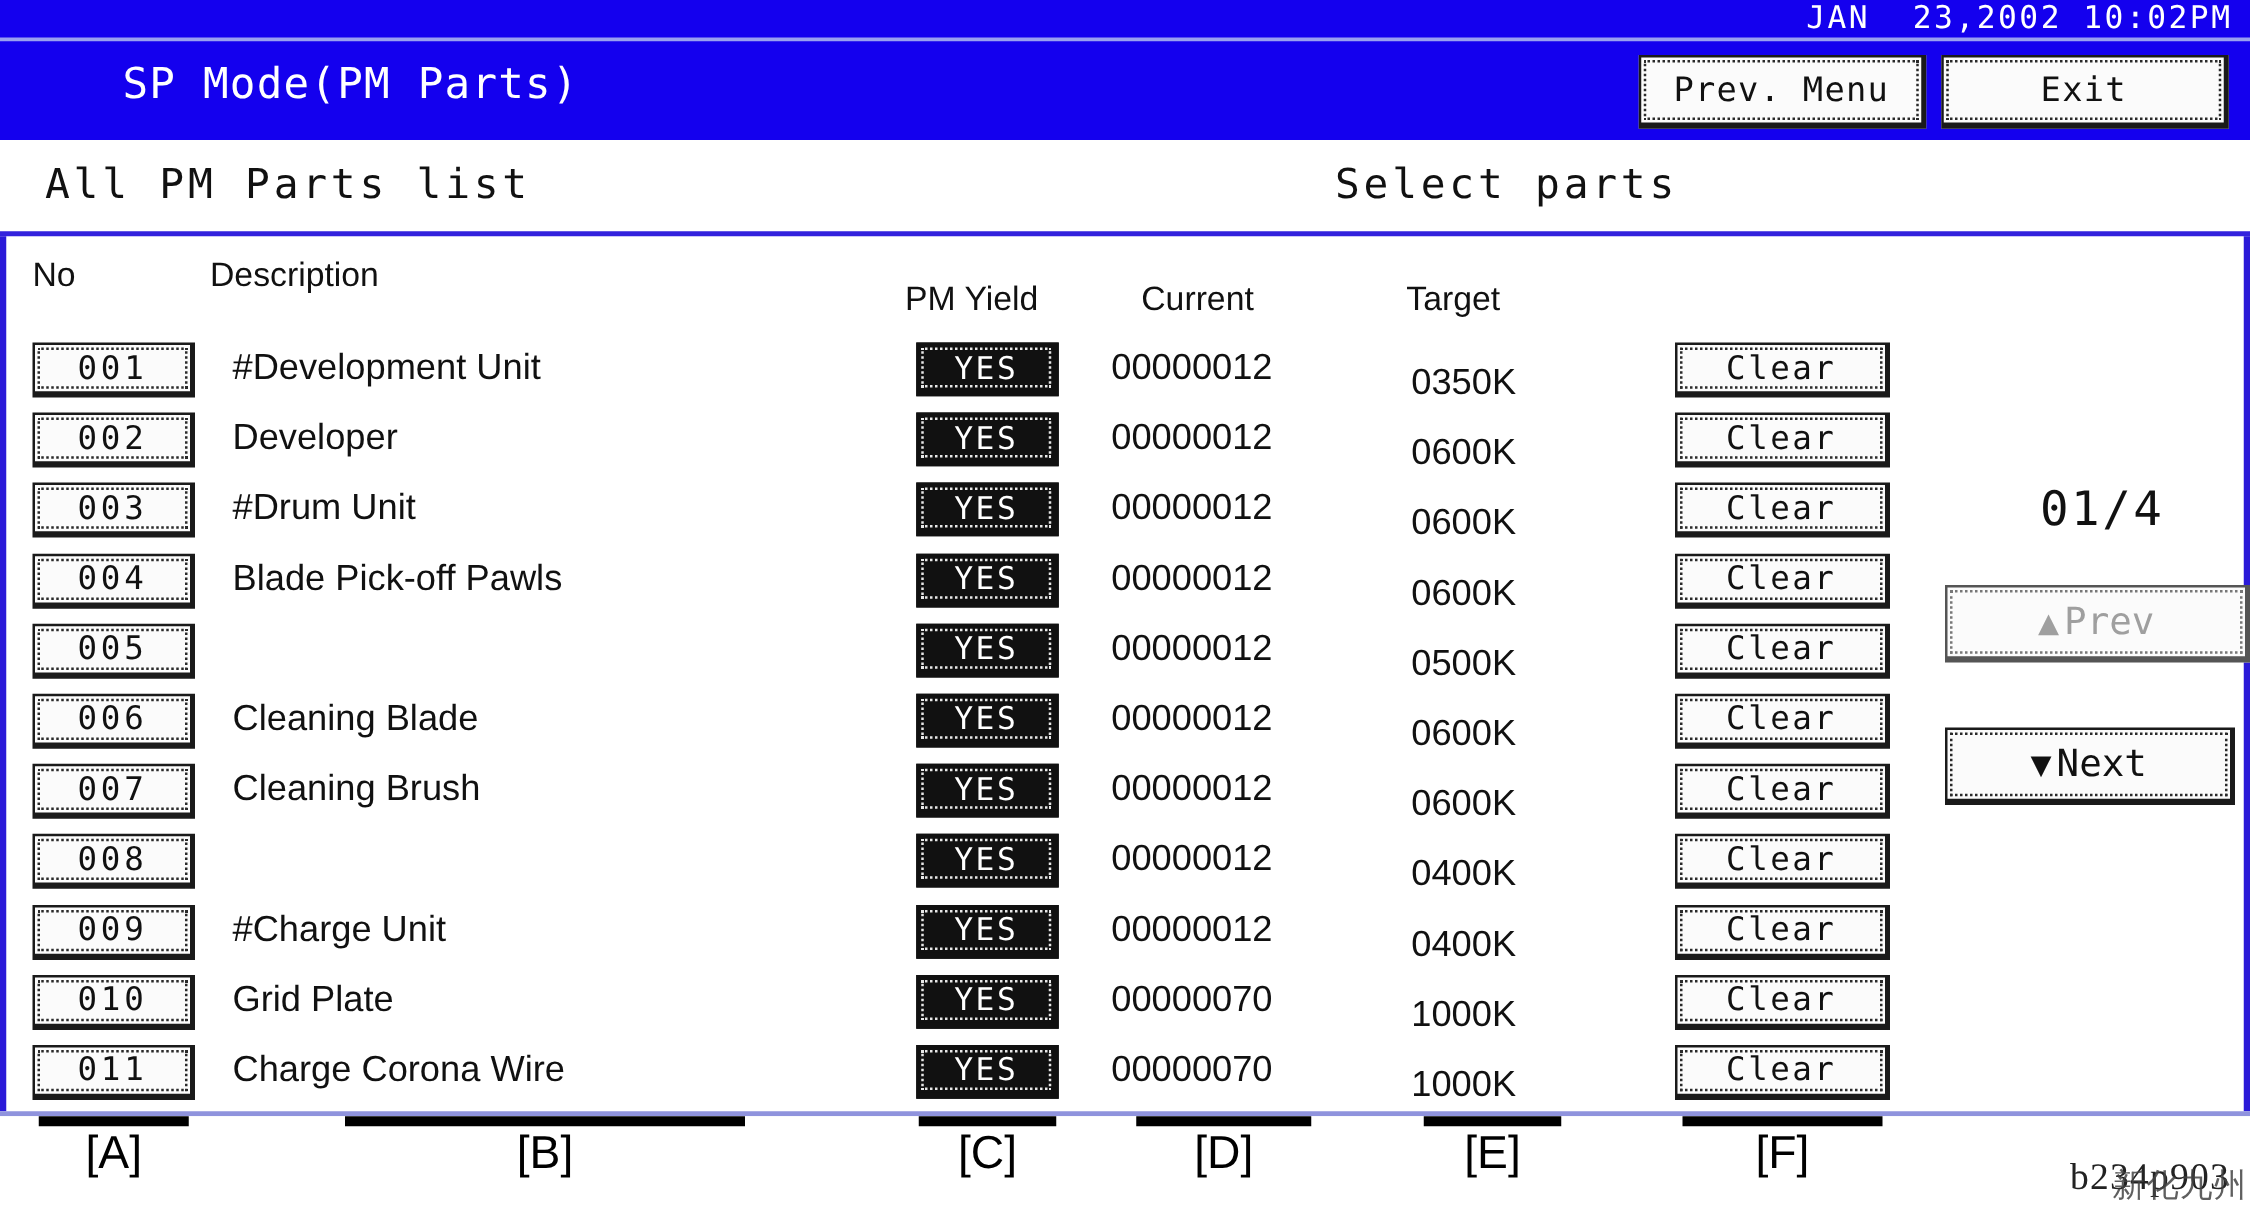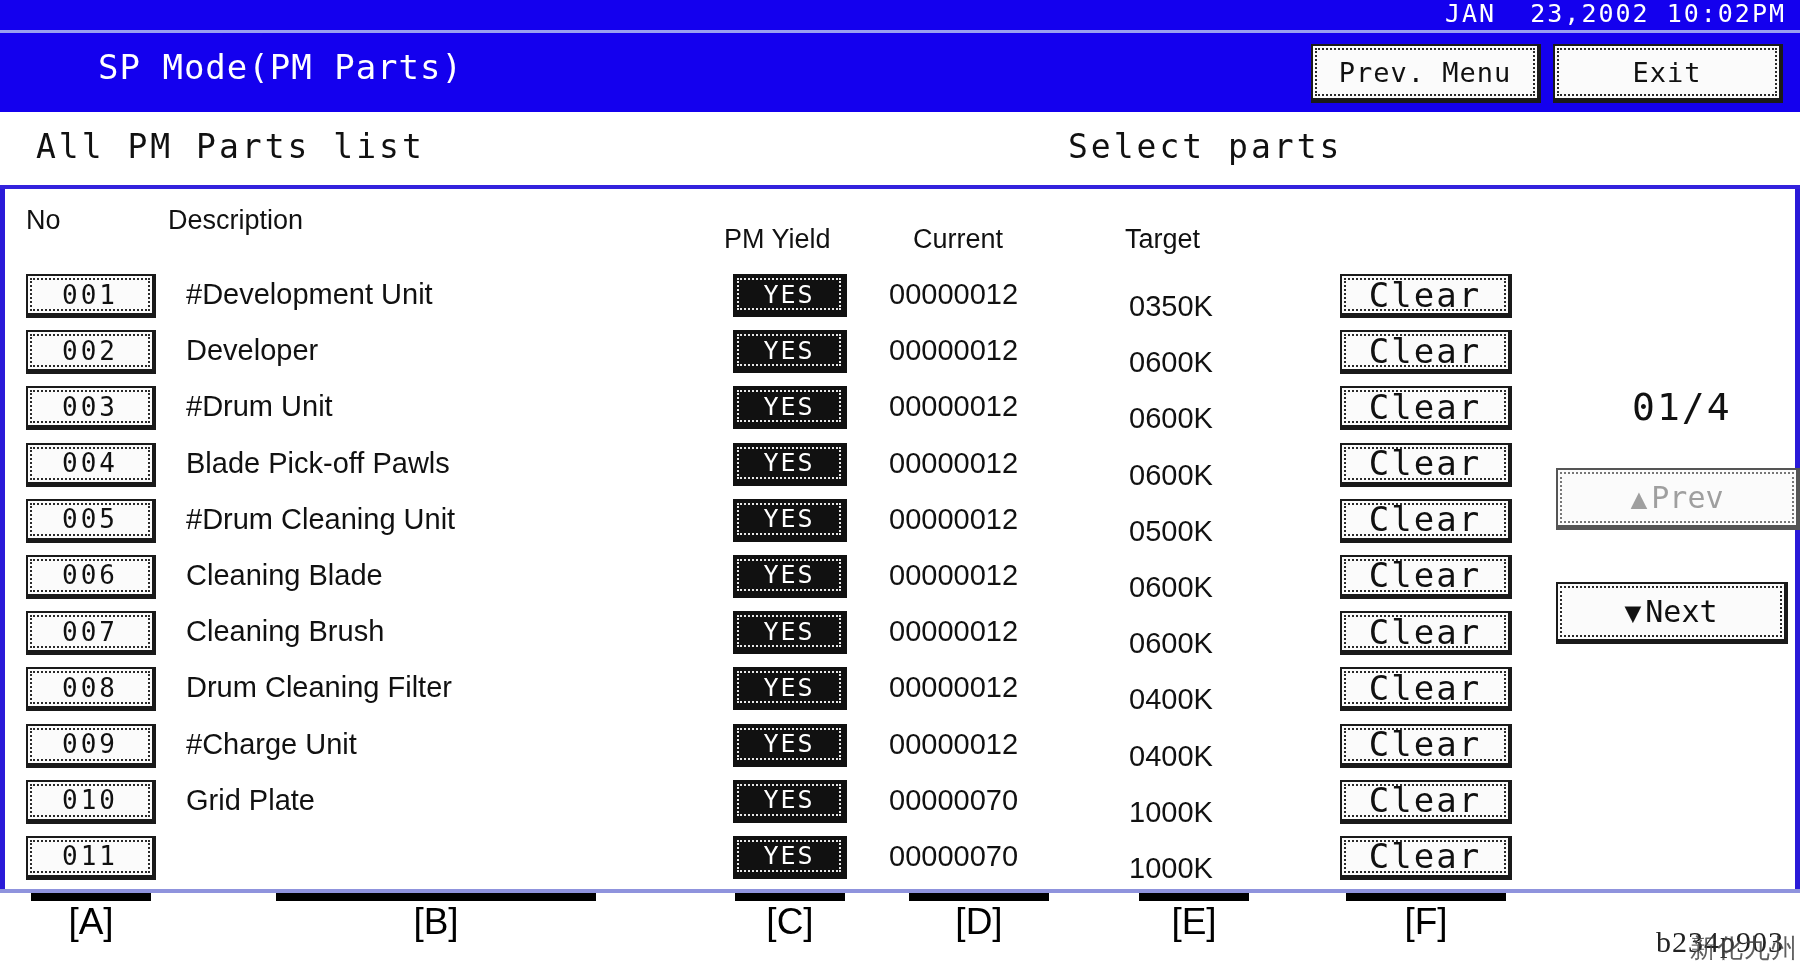--- a/index.html
+++ b/index.html
@@ -137,21 +137,21 @@
     font-family:"Liberation Sans","DejaVu Sans",sans-serif;
     font-size:29px;color:#111;letter-spacing:0px;white-space:nowrap;
   }
   .target{
     position:absolute;left:1129px;top:18px;
     font-family:"Liberation Sans","DejaVu Sans",sans-serif;
     font-size:29px;color:#111;white-space:nowrap;
   }
   .btn-clear{
     position:absolute;left:1340px;top:2px;width:172px;height:44px;
-    font-size:34px;letter-spacing:2px;
+    font-size:26px;letter-spacing:2px;
   }
 
   
   #page-indicator{
     position:absolute;left:1632px;top:385px;
     font-family:"DejaVu Sans Mono","Liberation Mono",monospace;
     font-size:38px;letter-spacing:2px;color:#111;white-space:nowrap;
   }
   #btn-prev-page{
     position:absolute;left:1556px;top:468px;width:244px;height:62px;
@@ -272,21 +272,20 @@
       <div class="current">00000012</div>
       <div class="target">0600K</div>
       <div class="lcd-btn btn-clear">
         <span class="lbl">Clear</span>
       </div>
     </div>
     <div class="row">
       <div class="lcd-btn btn-no">
         <span class="lbl">005</span>
       </div>
-      <div class="desc">#Drum Cleaning Unit</div>
       <div class="lcd-btn btn-yes">
         <span class="lbl">YES</span>
       </div>
       <div class="current">00000012</div>
       <div class="target">0500K</div>
       <div class="lcd-btn btn-clear">
         <span class="lbl">Clear</span>
       </div>
     </div>
     <div class="row">
@@ -314,21 +313,20 @@
       <div class="current">00000012</div>
       <div class="target">0600K</div>
       <div class="lcd-btn btn-clear">
         <span class="lbl">Clear</span>
       </div>
     </div>
     <div class="row">
       <div class="lcd-btn btn-no">
         <span class="lbl">008</span>
       </div>
-      <div class="desc">Drum Cleaning Filter</div>
       <div class="lcd-btn btn-yes">
         <span class="lbl">YES</span>
       </div>
       <div class="current">00000012</div>
       <div class="target">0400K</div>
       <div class="lcd-btn btn-clear">
         <span class="lbl">Clear</span>
       </div>
     </div>
     <div class="row">
@@ -356,20 +354,21 @@
       <div class="current">00000070</div>
       <div class="target">1000K</div>
       <div class="lcd-btn btn-clear">
         <span class="lbl">Clear</span>
       </div>
     </div>
     <div class="row">
       <div class="lcd-btn btn-no">
         <span class="lbl">011</span>
       </div>
+      <div class="desc">Charge Corona Wire</div>
       <div class="lcd-btn btn-yes">
         <span class="lbl">YES</span>
       </div>
       <div class="current">00000070</div>
       <div class="target">1000K</div>
       <div class="lcd-btn btn-clear">
         <span class="lbl">Clear</span>
       </div>
     </div>
   </div>

